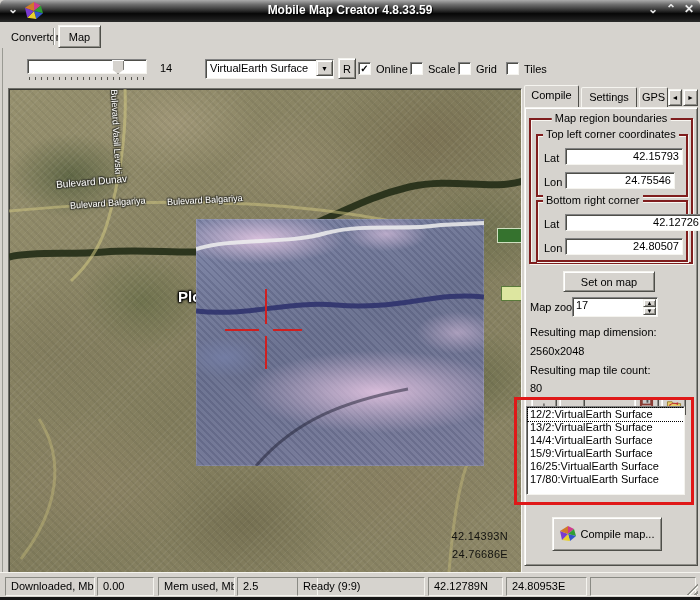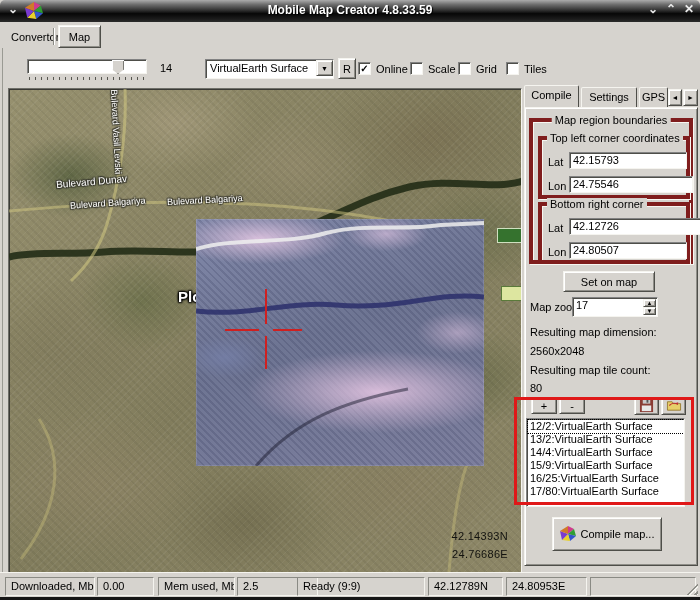--- a/index.html
+++ b/index.html
@@ -5,21 +5,21 @@
   * { box-sizing: border-box; margin: 0; padding: 0; }
   html,body { width:700px; height:600px; overflow:hidden; }
   body { font-family:"Liberation Sans", sans-serif; font-size:11px; color:#000; background:#d6d3ce; position:relative; }
 
   
   .raised { background:#d6d3ce; border:1px solid; border-color:#f5f4ef #4e4e49 #4e4e49 #f5f4ef;
             box-shadow: inset 1px 1px 0 #ffffff, inset -1px -1px 0 #8f8e88; }
   .sunken { background:#fff; border:1px solid; border-color:#828282 #f5f4ef #f5f4ef #828282;
             box-shadow: inset 1px 1px 0 #4e4e49; }
   .btn3d  { display:flex; align-items:center; justify-content:center; cursor:default; user-select:none; }
-  .groupbox { position:absolute; border:4px solid #7f1d1d; box-shadow: 1px 1px 0 #f7f6f1, inset 1px 1px 0 #f7f6f1; }
+  .groupbox { position:absolute; border:2px solid #7f1d1d; box-shadow: 1px 1px 0 #f7f6f1, inset 1px 1px 0 #f7f6f1; text-align: right; }
   .gcap { position:absolute; top:-8px; background:#d6d3ce; padding:0 3px; white-space:nowrap; }
 
   
   .titlebar { position:absolute; left:0; top:0; width:700px; height:22px; border-radius:5px 5px 0 0;
     background:linear-gradient(#ababab 0%, #6f6f6f 20%, #2d2d2d 48%, #070707 62%, #1d1d1d 88%, #2b2b2b 100%); }
   .title-text { position:absolute; left:0; right:0; top:3px; text-align:center; color:#fff; font-weight:bold; font-size:12px; text-shadow:1px 1px 1px #000; }
   .tbtn { position:absolute; top:2px; color:#ececec; font-weight:bold; font-size:12px; width:16px; text-align:center; }
 
   
   .maintab-label { position:absolute; }
@@ -73,21 +73,21 @@
   .panel { position:absolute; left:524px; top:85px; width:175px; height:481px; }
   .ptab { position:absolute; background:#d6d3ce; border:1px solid; border-color:#f5f4ef #4e4e49 transparent #f5f4ef;
           border-radius:2px 2px 0 0; text-align:center; }
   .pbody { position:absolute; left:0; top:22px; width:174px; height:459px; }
   .field { position:absolute; background:#fff; border:1px solid; border-color:#828282 #f5f4ef #f5f4ef #828282;
            box-shadow:inset 1px 1px 0 #4e4e49; padding:1px 3px 0 3px; line-height:13px; }
   .lbl { position:absolute; white-space:nowrap; }
   .spinbtn { position:absolute; font-size:6px; line-height:7px; text-align:center; }
   .listbox { position:absolute; left:1px; top:298px; width:159px; height:89px; background:#fff;
              border:1px solid; border-color:#828282 #f5f4ef #f5f4ef #828282; box-shadow:inset 1px 1px 0 #4e4e49;
-             overflow:hidden; padding:1px 0 0 1px;margin-top:12px; }
+             overflow:hidden; padding:1px 0 0 1px; }
   .listbox .li { line-height:13px; padding-left:2px; white-space:nowrap; }
   .li-focus { outline:1px dotted #000; }
   .annotation { position:absolute; left:514px; top:397px; width:180px; height:108px; border:3px solid #e01818; pointer-events:none; z-index:40; }
 
   
   .statusbar { position:absolute; left:0; top:572px; width:700px; height:25px; background:#d6d3ce; border-top:1px solid #f5f4ef; }
   .spanel { position:absolute; top:4px; height:19px; border:1px solid; border-color:#8a8a84 #f5f4ef #f5f4ef #8a8a84;
             padding:2px 0 0 5px; white-space:nowrap; overflow:hidden; }
   .grip { position:absolute; right:2px; bottom:2px; width:13px; height:13px;
           background:repeating-linear-gradient(135deg, #8f8f89 0 2px, #f5f4ef 2px 3px, transparent 3px 5px);
@@ -191,21 +191,21 @@
     <div class="pbody raised">
 
       <div class="groupbox" style="left:4px;top:10px;width:164px;height:146px;">
         <span class="gcap" style="left:50%;transform:translateX(-50%);">Map region boundaries</span>
 
         <div class="groupbox" style="left:5px;top:14px;width:152px;height:63px;">
           <span class="gcap" style="left:5px;">Top left corner coordinates</span>
           <span class="lbl" style="left:6px;top:16px;">Lat</span>
           <div class="field" style="left:27px;top:12px;width:118px;height:17px;">42.15793</div>
           <span class="lbl" style="left:6px;top:40px;">Lon</span>
-          <div class="field" style="left:27px;top:36px;width:124px;height:17px;">24.75546</div>
+          <div class="field" style="left:27px;top:36px;width:110px;height:17px;">24.75546</div>
         </div>
 
         <div class="groupbox" style="left:5px;top:80px;width:152px;height:62px;">
           <span class="gcap" style="left:5px;">Bottom right corner</span>
           <span class="lbl" style="left:6px;top:16px;">Lat</span>
           <div class="field" style="left:27px;top:12px;width:138px;height:17px;">42.12726</div>
           <span class="lbl" style="left:6px;top:40px;">Lon</span>
           <div class="field" style="left:27px;top:36px;width:118px;height:17px;">24.80507</div>
         </div>
       </div>

